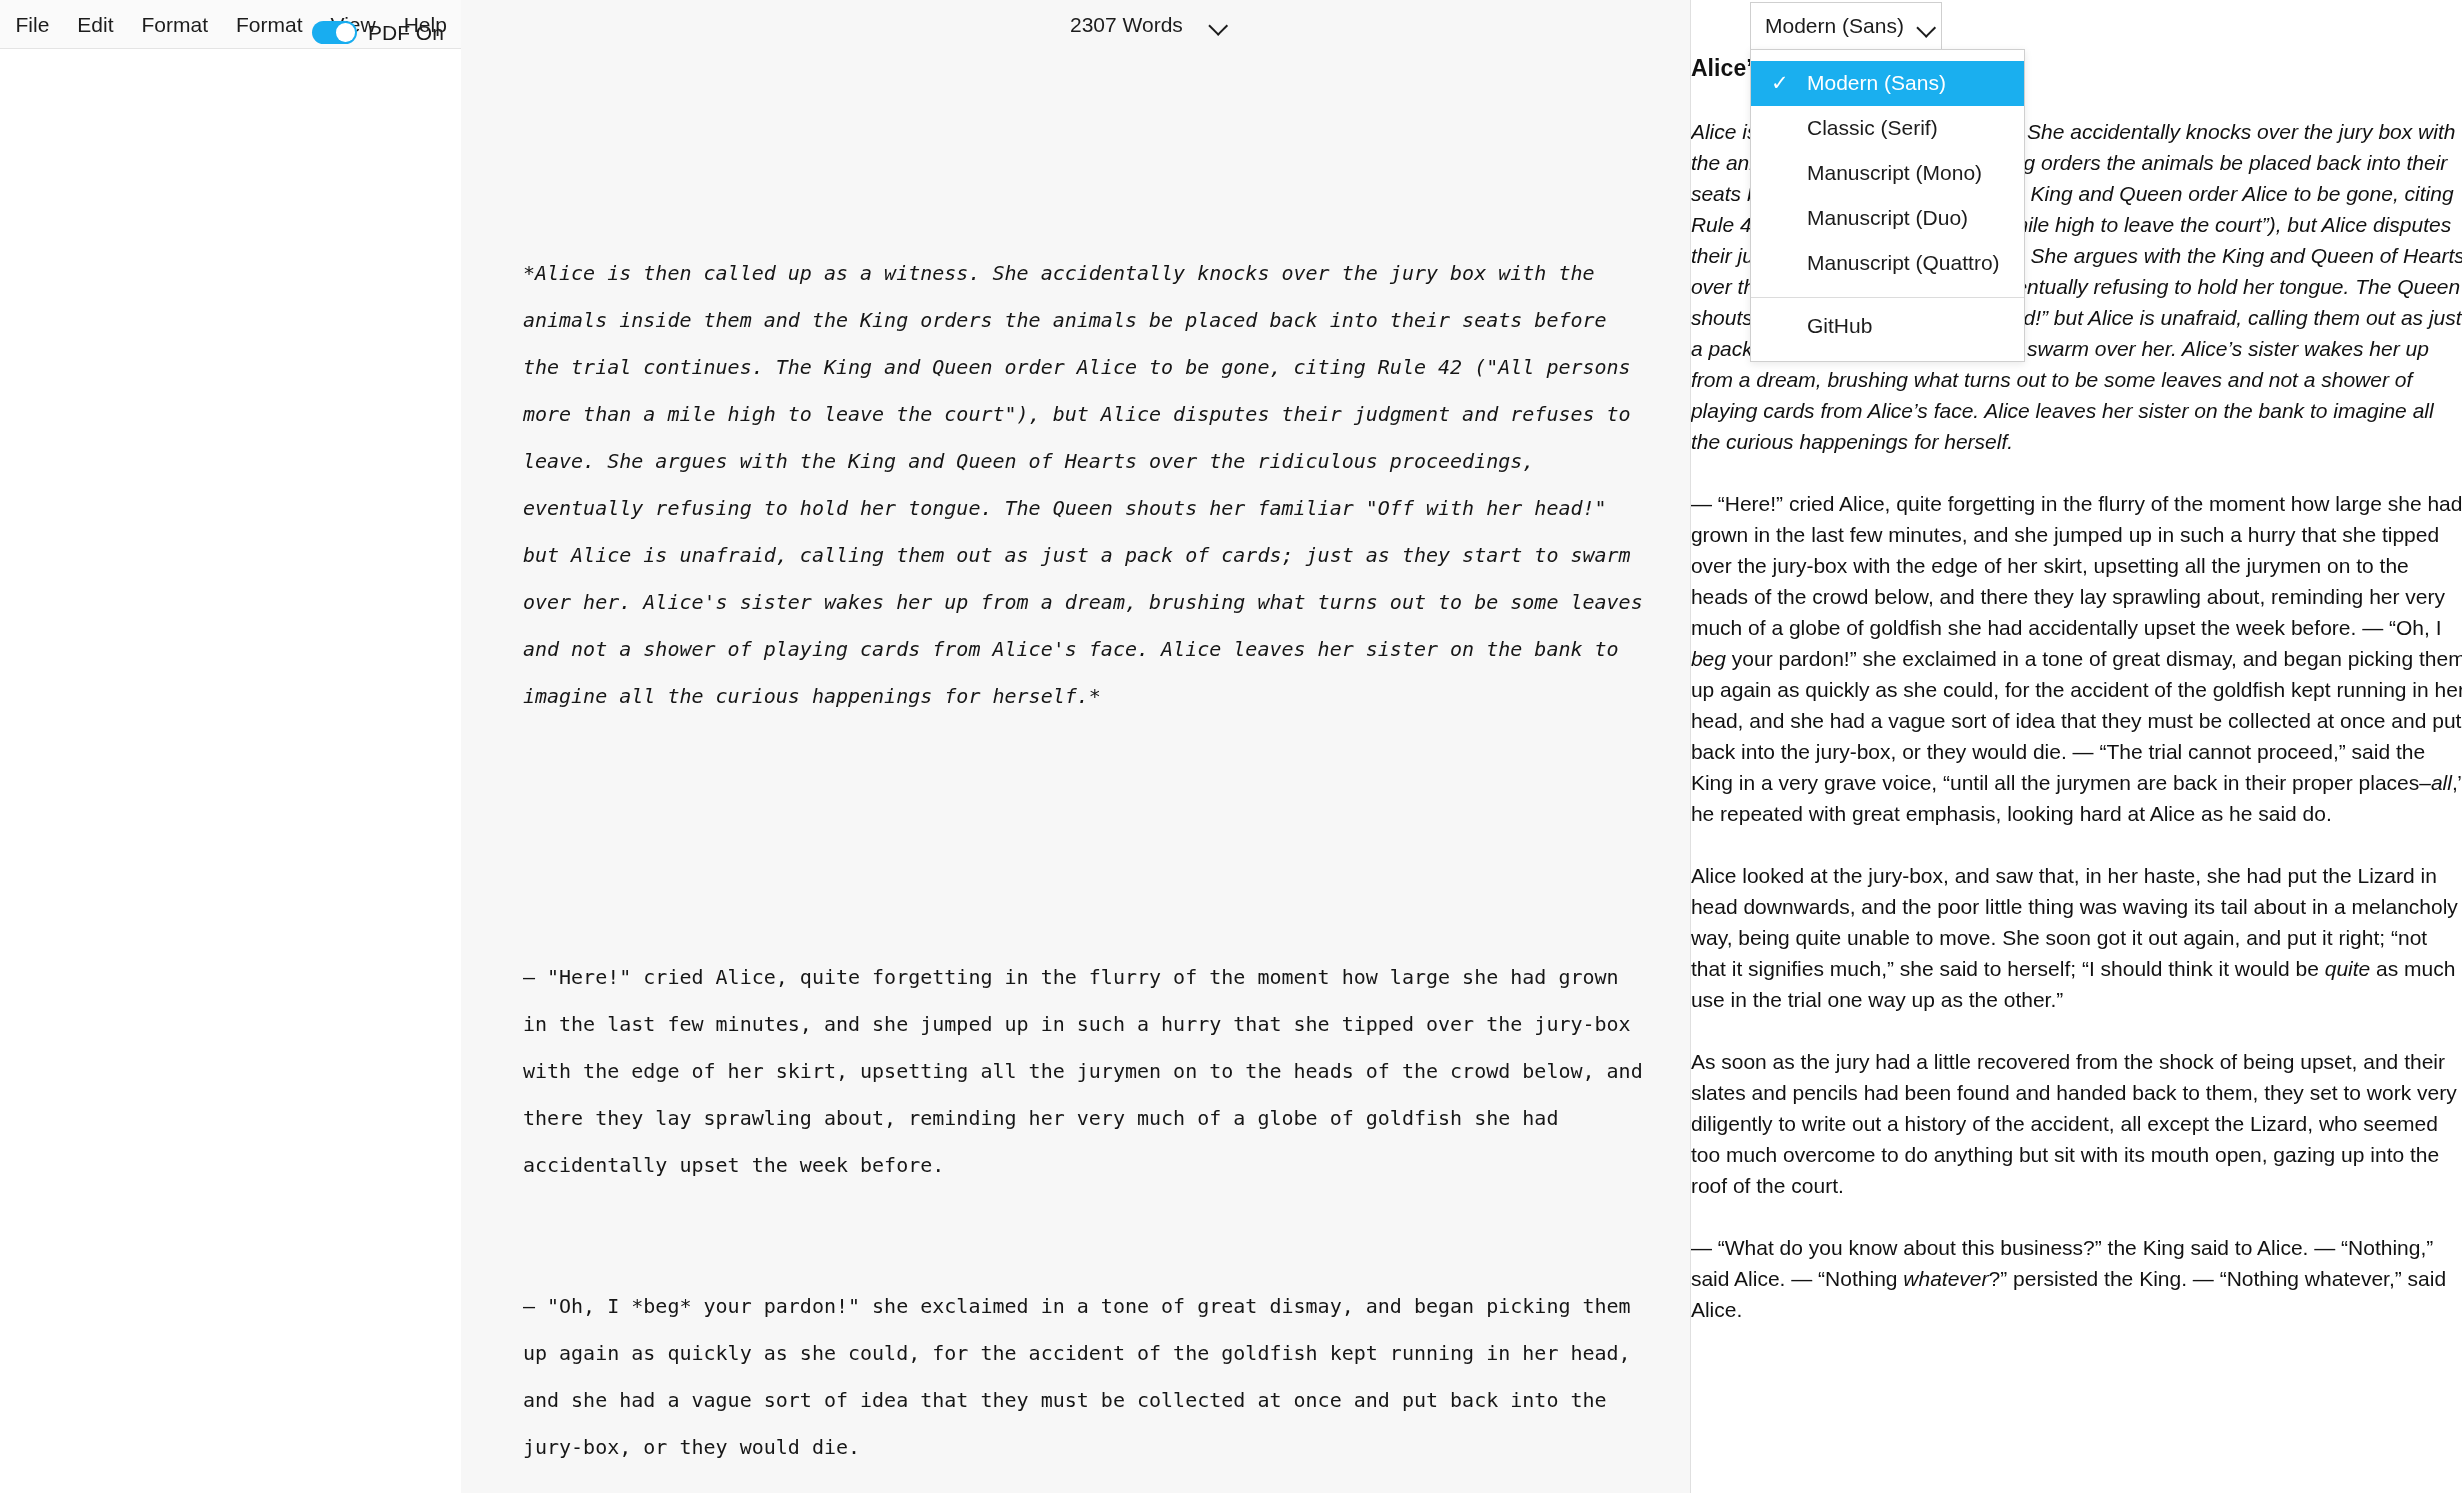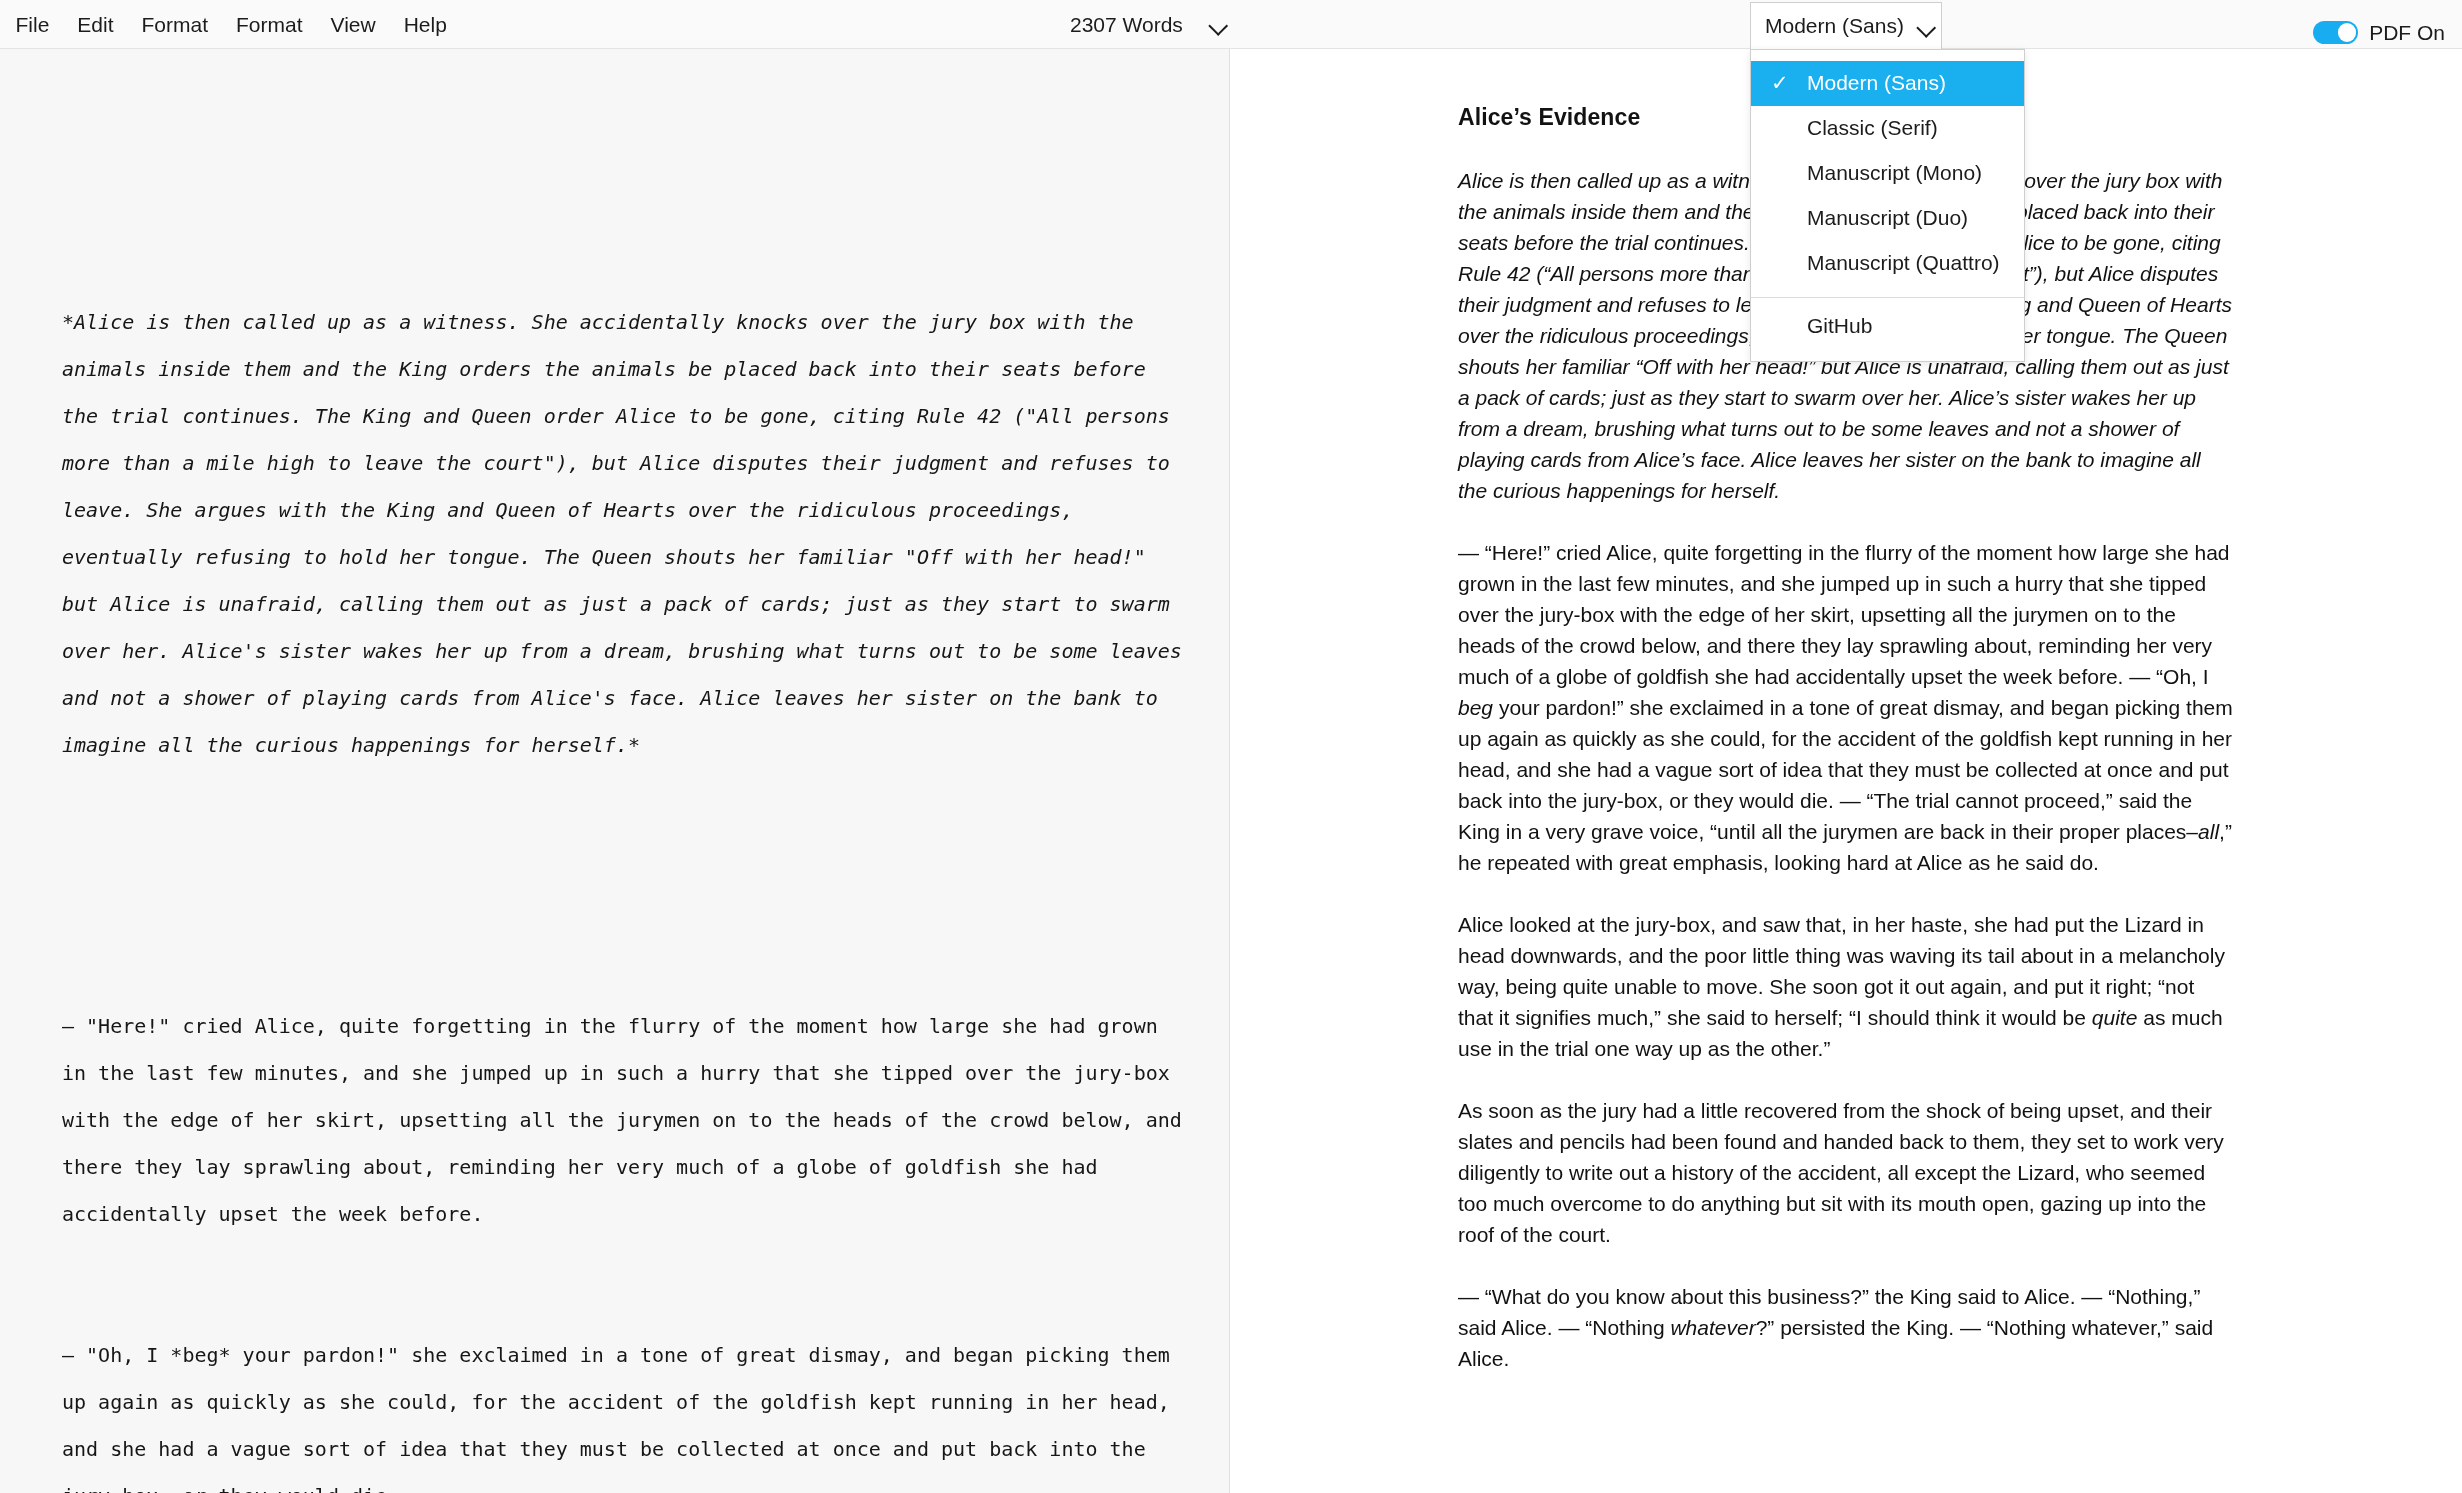--- a/index.html
+++ b/index.html
@@ -7,21 +7,21 @@
     width: 2462px; height: 1493px;
     overflow: hidden;
     background: #ffffff;
     font-family: "Liberation Sans", sans-serif;
     -webkit-font-smoothing: antialiased;
   }
 
   
   #app {
     width: 2462px; height: 1493px;
-    display: flex; flex-direction: column;
+    display: flex; flex-direction: row;
     position: relative;
     border-radius: 30px;
   }
 
   
   #toolbar {
     height: 49px;
     min-height: 49px;
     background: #fafafa;
     border-bottom: 0.8px solid #e4e4e4;

